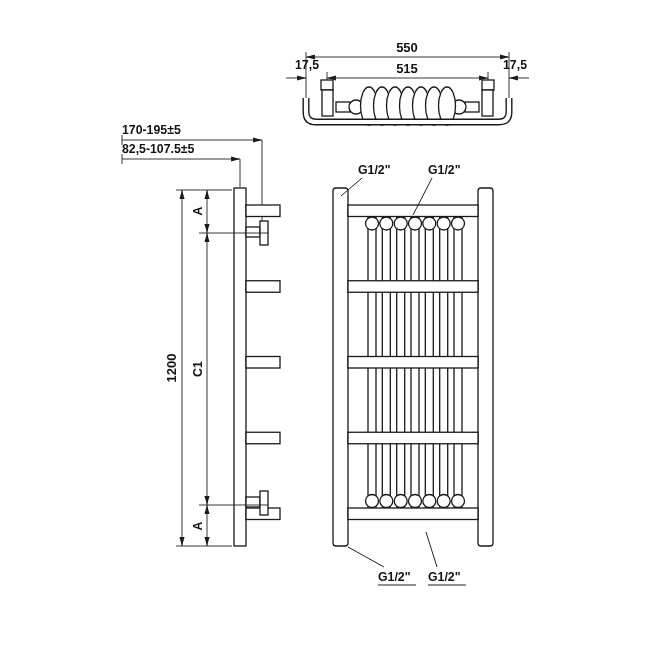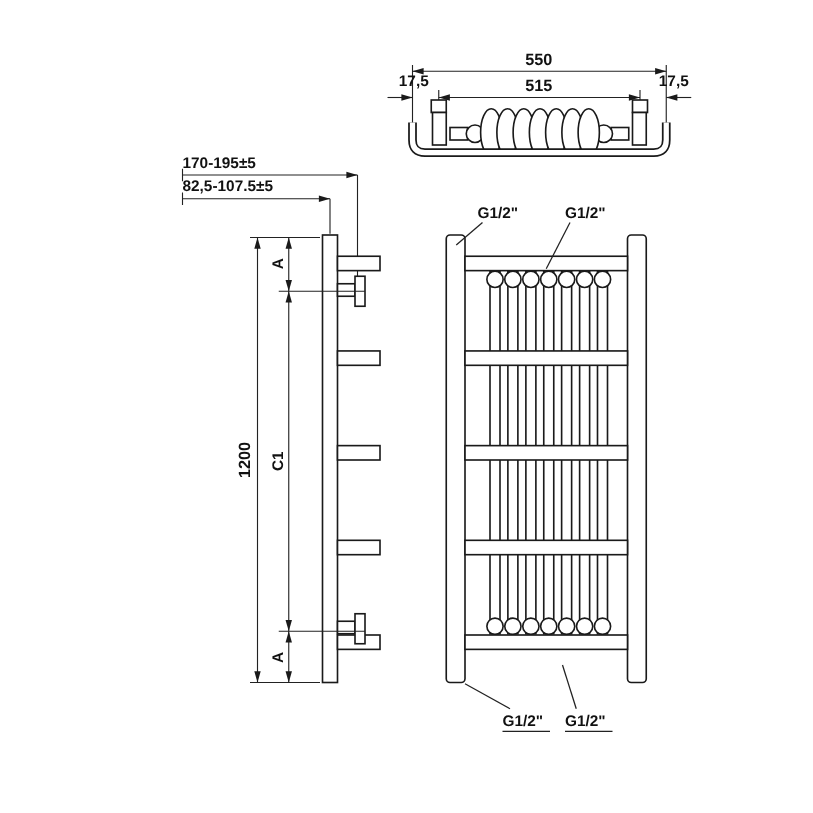--- a/index.html
+++ b/index.html
@@ -1,16 +1,16 @@
 <!DOCTYPE html>
 <html><head>
 <meta charset="utf-8">
 <style>
   html,body{margin:0;padding:0;background:#ffffff;}
-  .canvas{position:relative;width:604px;height:650px;background:#ffffff;overflow:hidden;margin-left:24px;}
+  .canvas{position:relative;width:604px;height:650px;background:#ffffff;overflow:hidden;}
   svg{display:block;}
   .dim{font-family:"Liberation Sans","DejaVu Sans",sans-serif;font-size:13px;font-weight:bold;fill:#111;}
   .dim-small{font-size:12.3px;}
   .outline{fill:#ffffff;stroke:#1a1a1a;stroke-width:1.3;}
   .thin{stroke:#222222;stroke-width:0.9;fill:none;}
   .leader{stroke:#222222;stroke-width:1;fill:none;}
 </style>
 </head>
 <body>
 

